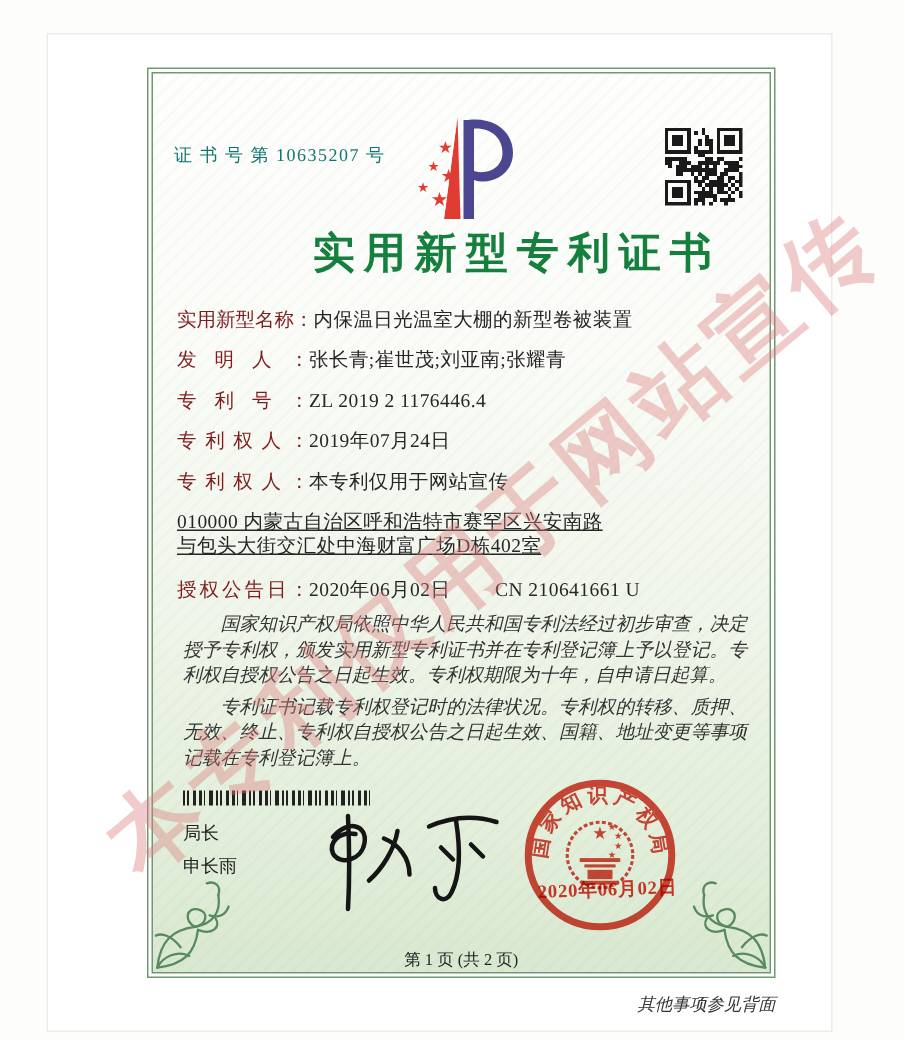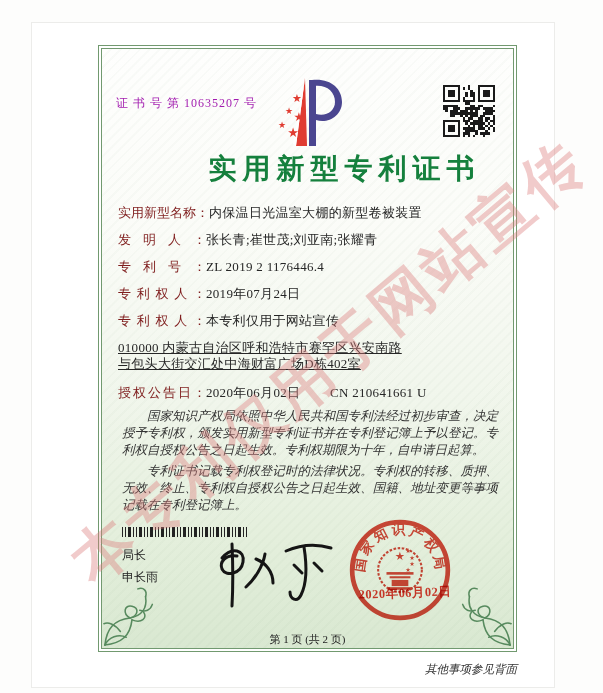--- a/index.html
+++ b/index.html
@@ -19,21 +19,21 @@
     position:absolute;left:98px;top:45px;width:419px;height:607px;
     border:1px solid #71996f;box-sizing:border-box;
   }
   .frame-inner{
     position:absolute;inset:2px;border:1px solid #71996f;
     background:
       repeating-linear-gradient(-45deg, rgba(110,150,110,0.035) 0 2px, rgba(255,255,255,0) 2px 7px),
       linear-gradient(180deg,#fefefd 0%,#fbfcf8 30%,#f1f6ec 58%,#e4efdc 82%,#d9e8d1 100%);
   }
   .cert-no{
-    position:absolute;left:116px;top:95px;font-size:12px;letter-spacing:1px;color:#a21caf;
+    position:absolute;left:116px;top:95px;font-size:12px;letter-spacing:1px;color:#0f766e;
   }
   .logo{position:absolute;left:266px;top:74px;width:96px;height:78px;}
   .qr{position:absolute;left:443px;top:85px;width:52px;height:52px;}
   .qr svg{width:100%;height:100%;}
   .title{
     position:absolute;left:98px;top:150px;width:493px;text-align:center;
     font-size:28px;font-weight:600;letter-spacing:6px;color:#15803d;white-space:nowrap;
   }
   .fields{position:absolute;left:118px;top:205px;width:378px;font-size:13px;line-height:16px;}
   .frow{display:flex;margin-bottom:11px;}

